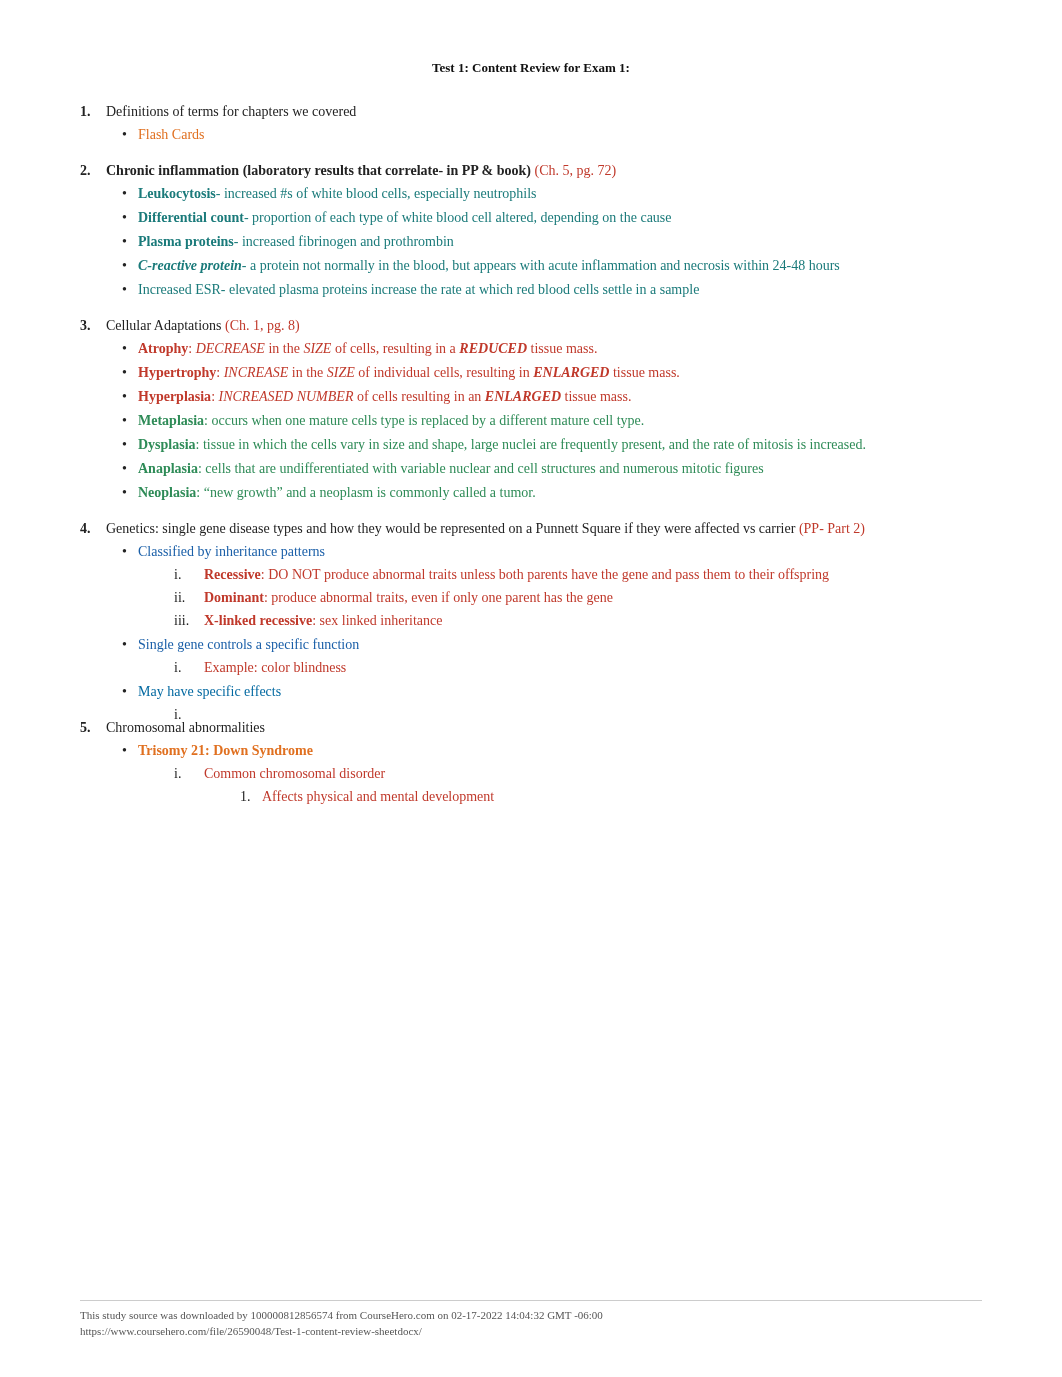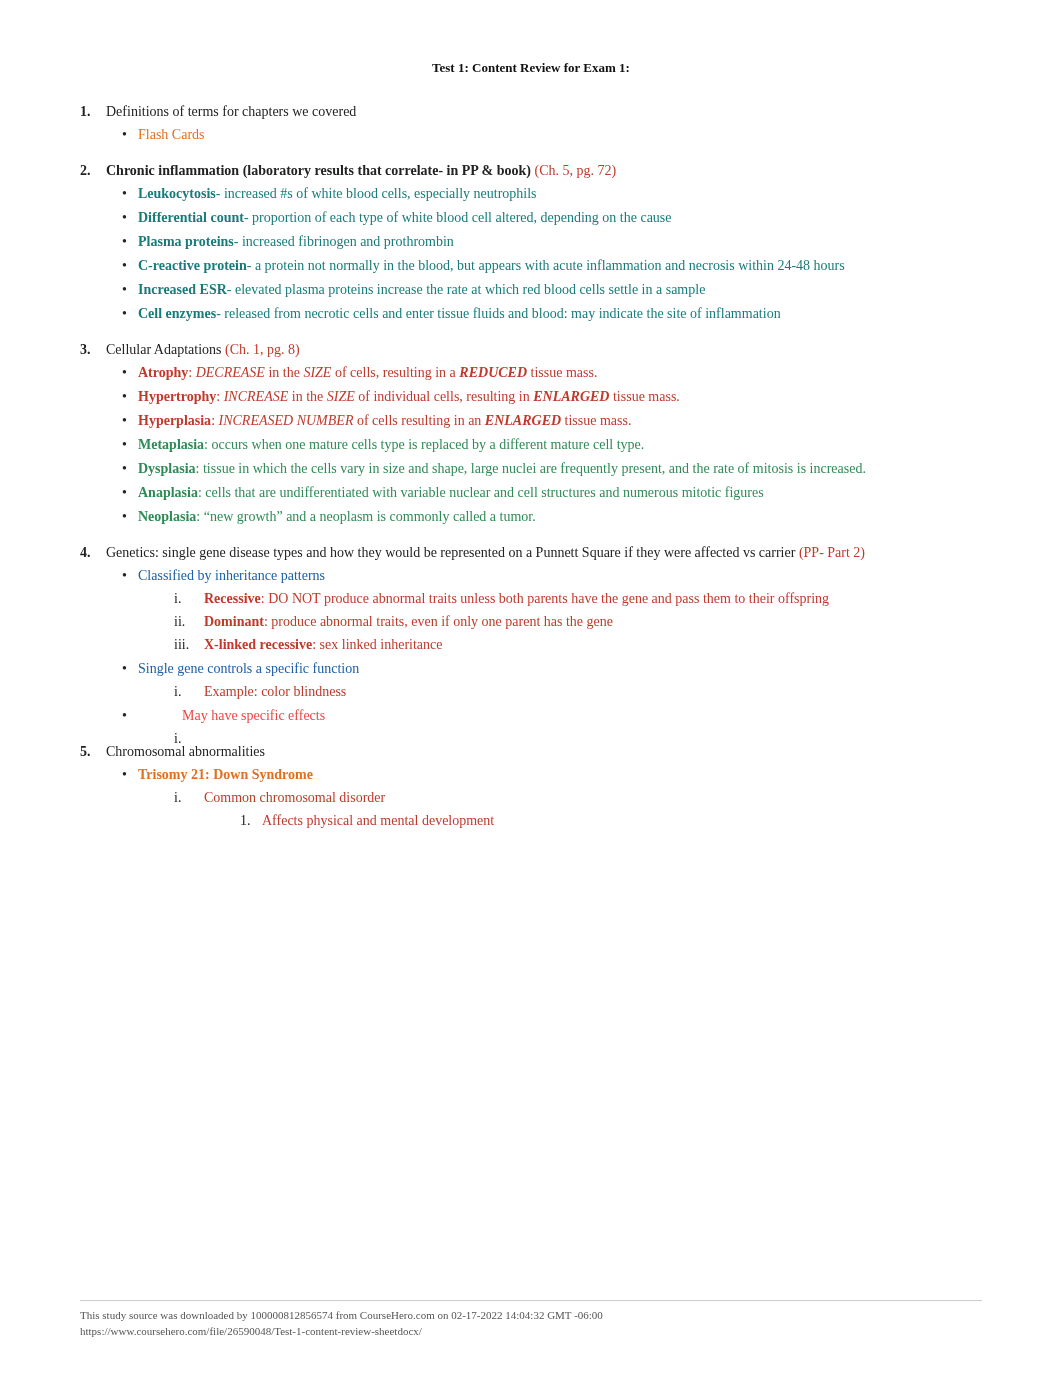--- a/index.html
+++ b/index.html
@@ -126,23 +126,22 @@
     </li>
     <li>
       <div class="main-item-label">
         <span class="num" style="font-weight: bold;">2.</span>
         <div class="item-body"><span style="font-weight: bold;">Chronic inflammation (laboratory results that correlate- in PP &amp; book)</span><span class="pp-ref"> (Ch. 5, pg. 72)</span></div>
       </div>
       <ul class="sub-list">
         <li><span style="color: rgb(26, 122, 122); font-weight: bold;">Leukocytosis</span><span style="color: rgb(26, 122, 122);">- increased #s of white blood cells, especially neutrophils</span></li>
         <li><span style="color: rgb(26, 122, 122); font-weight: bold;">Differential count</span><span style="color: rgb(26, 122, 122);">- proportion of each type of white blood cell altered, depending on the cause</span></li>
         <li><span style="color: rgb(26, 122, 122); font-weight: bold;">Plasma proteins</span><span style="color: rgb(26, 122, 122);">- increased fibrinogen and prothrombin</span></li>
-        <li><span style="color: rgb(26, 122, 122); font-weight: bold;">C-reactive protein</span><span style="color: rgb(26, 122, 122);">- a protein not normally in the blood, but appears with acute inflammation and necrosis within 24-48 hours</span></li>
-        <li><span style="color: rgb(26, 122, 122); font-weight: bold;">Increased ESR</span><span style="color: rgb(26, 122, 122);">- elevated plasma proteins increase the rate at which red blood cells settle in a sample</span></li>
-        <li><span style="color: rgb(26, 122, 122); font-weight: bold;">Cell enzymes</span><span style="color: rgb(26, 122, 122);">- released from necrotic cells and enter tissue fluids and blood: may indicate the site of inflammation</span></li>
+        <li><span style="color: rgb(26, 122, 122); font-weight: bold; font-style: italic;">C-reactive protein</span><span style="color: rgb(26, 122, 122);">- a protein not normally in the blood, but appears with acute inflammation and necrosis within 24-48 hours</span></li>
+        <li><span style="color: rgb(26, 122, 122); font-weight: normal;">Increased ESR</span><span style="color: rgb(26, 122, 122);">- elevated plasma proteins increase the rate at which red blood cells settle in a sample</span></li>
       </ul>
     </li>
     <li>
       <div class="main-item-label">
         <span class="num">3.</span>
         <div class="item-body"><span>Cellular Adaptations</span><span class="pp-ref"> (Ch. 1, pg. 8)</span></div>
       </div>
       <ul class="sub-list">
         <li><span style="color: rgb(192, 57, 43); font-weight: bold;">Atrophy</span><span style="color: rgb(192, 57, 43);">: </span><span style="color: rgb(192, 57, 43); font-style: italic;">DECREASE</span><span style="color: rgb(192, 57, 43);"> in the </span><span style="color: rgb(192, 57, 43); font-style: italic;">SIZE</span><span style="color: rgb(192, 57, 43);"> of cells, resulting in a </span><span style="color: rgb(192, 57, 43); font-weight: bold; font-style: italic;">REDUCED</span><span style="color: rgb(192, 57, 43);"> tissue mass.</span></li>
         <li><span style="color: rgb(192, 57, 43); font-weight: bold;">Hypertrophy</span><span style="color: rgb(192, 57, 43);">: </span><span style="color: rgb(192, 57, 43); font-style: italic;">INCREASE</span><span style="color: rgb(192, 57, 43);"> in the </span><span style="color: rgb(192, 57, 43); font-style: italic;">SIZE</span><span style="color: rgb(192, 57, 43);"> of individual cells, resulting in </span><span style="color: rgb(192, 57, 43); font-weight: bold; font-style: italic;">ENLARGED</span><span style="color: rgb(192, 57, 43);"> tissue mass.</span></li>
@@ -160,21 +159,21 @@
       </div>
       <ul class="sub-list">
         <li><span style="color: rgb(26, 95, 168);">Classified by inheritance patterns</span><ol class="roman-list">
             <li><span class="roman-num" style="color: rgb(34, 34, 34);">i.</span><span style="color: rgb(192, 57, 43); font-weight: bold;">Recessive</span><span style="color: rgb(192, 57, 43);">: DO NOT produce abnormal traits unless both parents have the gene and pass them to their offspring</span></li>
             <li><span class="roman-num" style="color: rgb(34, 34, 34);">ii.</span><span style="color: rgb(192, 57, 43); font-weight: bold; margin-top: 21px;">Dominant</span><span style="color: rgb(192, 57, 43);">: produce abnormal traits, even if only one parent has the gene</span></li>
             <li><span class="roman-num" style="color: rgb(34, 34, 34);">iii.</span><span style="color: rgb(192, 57, 43); font-weight: bold;">X-linked recessive</span><span style="color: rgb(192, 57, 43);">: sex linked inheritance</span></li>
           </ol></li>
         <li><span style="color: rgb(26, 95, 168);">Single gene controls a specific function</span><ol class="roman-list">
             <li><span class="roman-num" style="color: rgb(34, 34, 34);">i.</span><span style="color: rgb(192, 57, 43);">Example: color blindness</span></li>
           </ol></li>
-        <li><span style="color: #ef4444; margin-left: 44px;">May have specific effects</span><ol class="roman-list">
+        <li><span style="color: #0369a1;">May have specific effects</span><ol class="roman-list">
             <li><span class="roman-num" style="color: rgb(34, 34, 34);">i.</span></li>
           </ol></li>
       </ul>
     </li>
     <li>
       <div class="main-item-label">
         <span class="num">5.</span>
         <div class="item-body"><span>Chromosomal abnormalities</span></div>
       </div>
       <ul class="sub-list">

